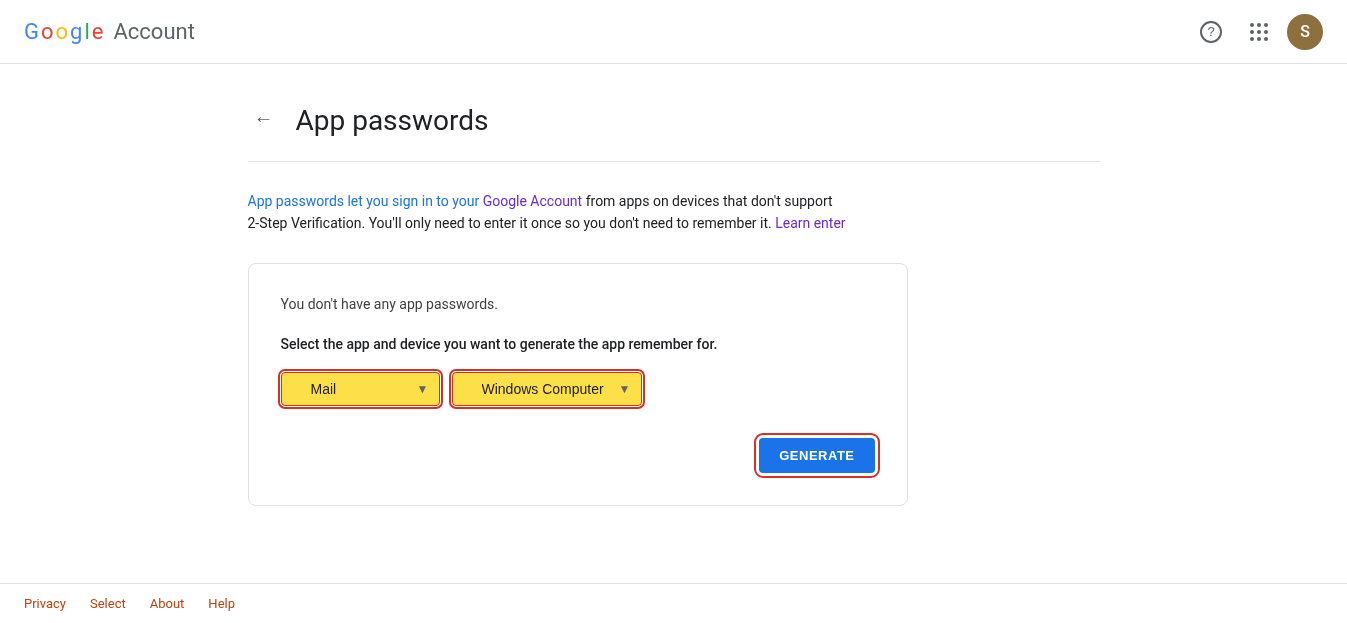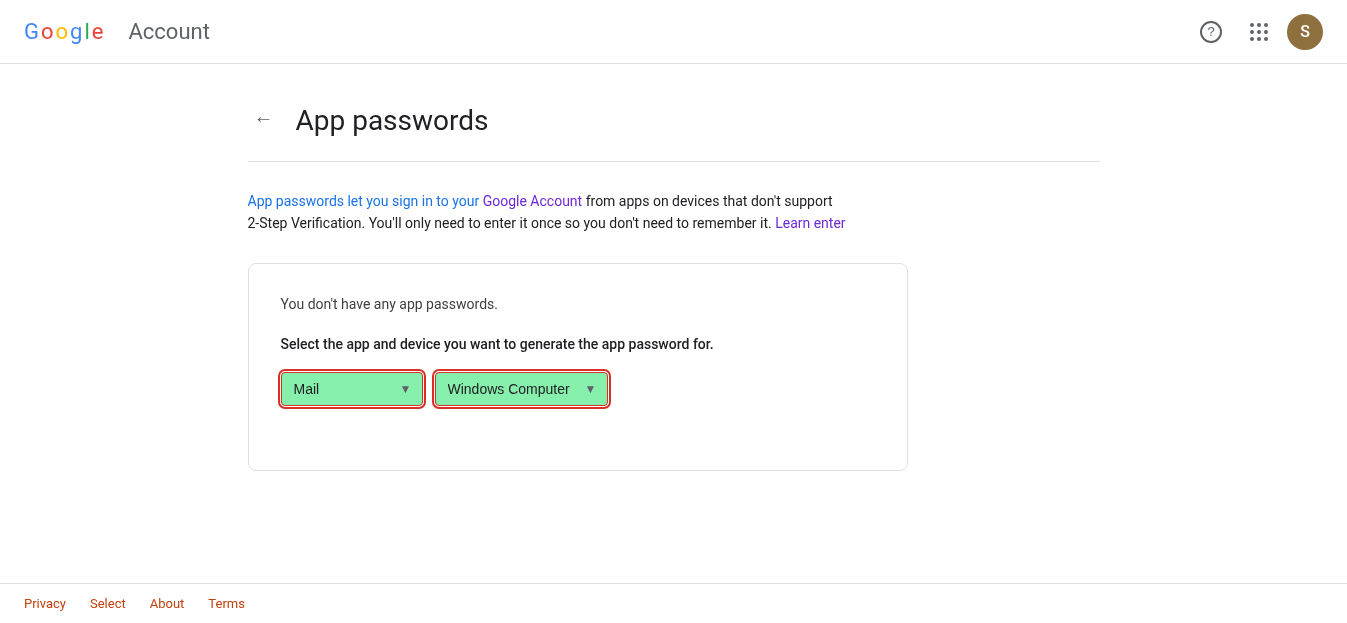--- a/index.html
+++ b/index.html
@@ -39,21 +39,21 @@
     .logo-g { color: #4285F4; }
     .logo-o1 { color: #EA4335; }
     .logo-o2 { color: #FBBC05; }
     .logo-g2 { color: #4285F4; }
     .logo-l { color: #34A853; }
     .logo-e { color: #EA4335; }
     .account-text {
       font-size: 22px;
       color: #5f6368;
       font-weight: 400;
-      margin-left: 19px;
+      margin-left: 4px;
     }
     .header-right {
       display: flex;
       align-items: center;
       gap: 8px;
     }
     .icon-btn {
       width: 40px;
       height: 40px;
       border-radius: 50%;
@@ -172,21 +172,22 @@
     }
 
     .select-wrapper {
       position: relative;
       display: inline-flex;
       align-items: center;
       border: 1px solid #d93025;
       border-radius: 4px;
       outline: 2px solid #d93025;
       outline-offset: 1px;
-      background: #86efac;
+      background: #fde047;
+      padding-left: 17px;
     }
     .select-wrapper select {
       appearance: none;
       border: none;
       outline: none;
       background: transparent;
       padding: 8px 36px 8px 12px;
       font-size: 14px;
       color: #202124;
       cursor: pointer;
@@ -310,21 +311,21 @@
     </div>
 
     <div class="divider"></div>
 
     <div class="description">
       <span>App passwords let you sign in to your </span><a class="link" href="#">Google Account</a><span class="normal-text"> from apps on devices that don't support 2-Step Verification. You'll only need to enter it once so you don't need to remember it. </span><a class="link" href="#">Learn enter</a>
     </div>
 
     <div class="card">
       <p class="card-no-passwords">You don't have any app passwords.</p>
-      <p class="card-instruction">Select the app and device you want to generate the app password for.</p>
+      <p class="card-instruction">Select the app and device you want to generate the app remember for.</p>
 
       <div class="selects-row">
         <div class="select-wrapper">
           <select>
             <option>Mail</option>
             <option>Calendar</option>
             <option>Contacts</option>
             <option>YouTube</option>
             <option>Other</option>
           </select>
@@ -338,22 +339,25 @@
             <option>iPhone</option>
             <option>iPad</option>
             <option>Android</option>
             <option>BlackBerry</option>
             <option>Other</option>
           </select>
           <span class="select-arrow">▼</span>
         </div>
       </div>
 
+      <div class="generate-row">
+        <button class="generate-btn">GENERATE</button>
+      </div>
     </div>
   </div>
 </main>
 
 <footer class="footer">
   <a class="footer-link" href="#">Privacy</a>
   <a class="footer-link" href="#">Select</a>
   <a class="footer-link" href="#">About</a>
-  <a class="footer-link" href="#">Terms</a>
+  <a class="footer-link" href="#">Help</a>
 </footer>
 
 </body></html>

